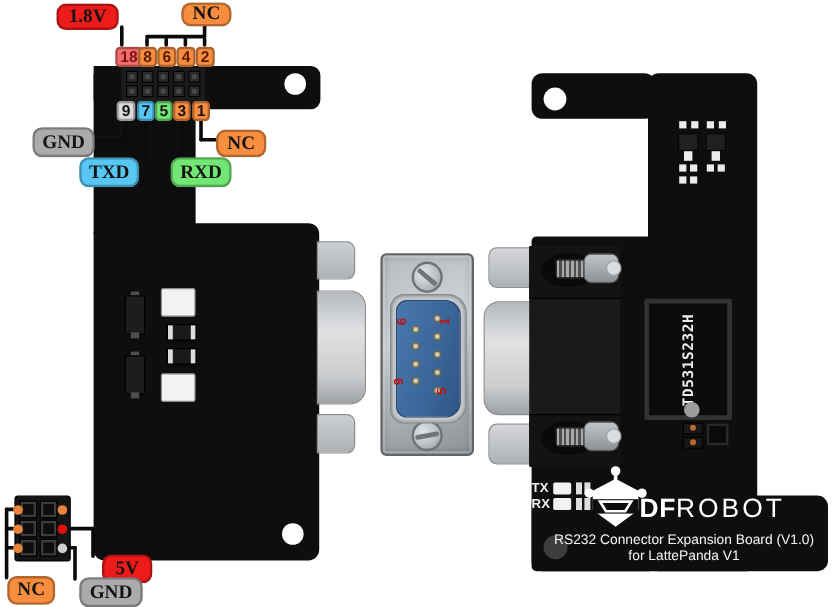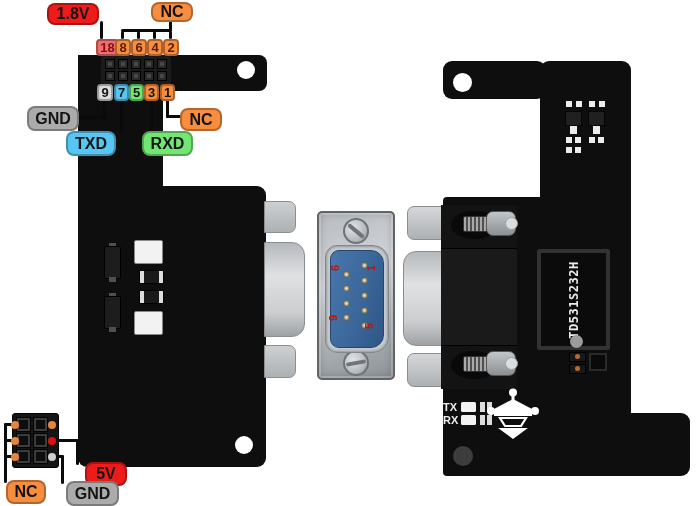--- a/index.html
+++ b/index.html
@@ -4,21 +4,21 @@
 <style>
   html,body{margin:0;padding:0;}
   #stage{position:relative;width:696px;height:506px;background:#ffffff;overflow:hidden;
          font-family:"Liberation Sans","DejaVu Sans",sans-serif;}
   .abs{position:absolute;box-sizing:border-box;}
   .board{position:absolute;background:#0e0e0e;box-sizing:border-box;}
   .wire{position:absolute;background:#0a0a0a;border-radius:2px;}
   .hole{position:absolute;border-radius:50%;background:#ffffff;}
   .tag{position:absolute;display:flex;align-items:center;justify-content:center;
        font-weight:bold;font-size:16px;color:#141414;border:2px solid rgba(0,0,0,.28);
-       border-radius:8px;box-sizing:border-box;}
+       border-radius:8px;box-sizing:border-box;font-family:Liberation Serif, serif;}
   .pin{position:absolute;display:flex;align-items:center;justify-content:center;
        font-weight:bold;font-size:13px;border:2px solid rgba(0,0,0,.3);
        border-radius:4px;box-sizing:border-box;height:17px;}
   .hpad{position:absolute;background:#2a2a2a;border:1px solid #000;box-sizing:border-box;}
   .hpad::after{content:"";position:absolute;left:2px;top:2px;right:2px;bottom:2px;background:#474747;}
   .bpad{position:absolute;background:#0d0d0d;border:2px solid #3c3c3c;outline:1px solid #000;box-sizing:border-box;}
   .dot{position:absolute;width:8px;height:8px;border-radius:50%;}
   .silk{position:absolute;background:#ececec;}
   .tbody{position:absolute;background:#202020;border:1px solid #050505;box-sizing:border-box;}
   .ic{position:absolute;background:#1d1d1d;border:1px solid #000;border-radius:2px;box-sizing:border-box;}
@@ -226,15 +226,23 @@
     <circle cx="26" cy="4.5" r="4" fill="#fff"></circle>
     <rect x="24.5" y="8" width="3" height="5" fill="#fff"></rect>
     <circle cx="4" cy="23" r="4" fill="#fff"></circle>
     <circle cx="48" cy="23" r="4" fill="#fff"></circle>
     <rect x="4" y="21.5" width="9" height="3" fill="#fff"></rect>
     <rect x="39" y="21.5" width="9" height="3" fill="#fff"></rect>
     <polygon points="26,11 45,21 45,37 26,51 7,37 7,21" fill="#fff"></polygon>
     <rect x="7" y="28" width="38" height="12" fill="#0e0e0e"></rect>
     <path d="M13 30 H39 L34 38 H18 Z" fill="none" stroke="#fff" stroke-width="2.2"></path>
   </svg>
-
+  <div class="abs" style="left:533px;top:411px;display:flex;align-items:baseline;color:#fff;">
+    <span style="font-size:22px;font-weight:800;letter-spacing:0.5px;">DF</span>
+      <span style="font-size:22px;font-weight:400;letter-spacing:2.5px;">ROBOT</span>
+  </div>
+
+  <div class="abs title" style="left:448px;top:444px;width:244px;">
+    <div>RS232 Connector Expansion Board (V1.0)</div>
+    <div>for LattePanda V1</div>
+  </div>
 
 </div>
 
 </body></html>

